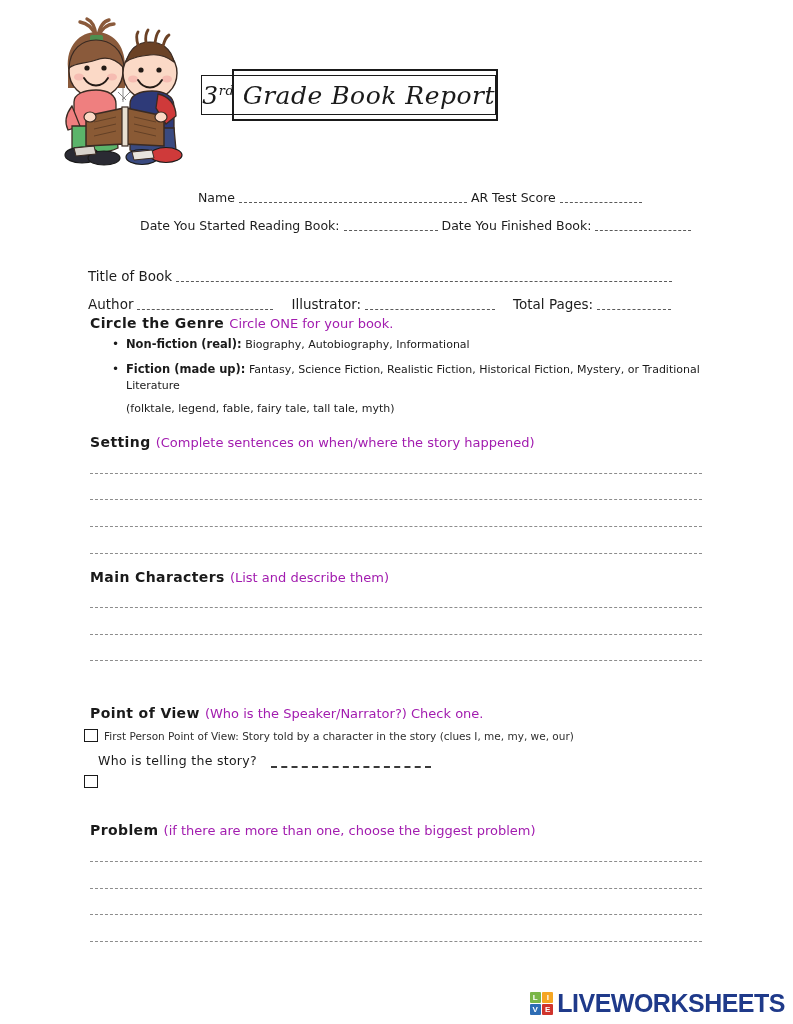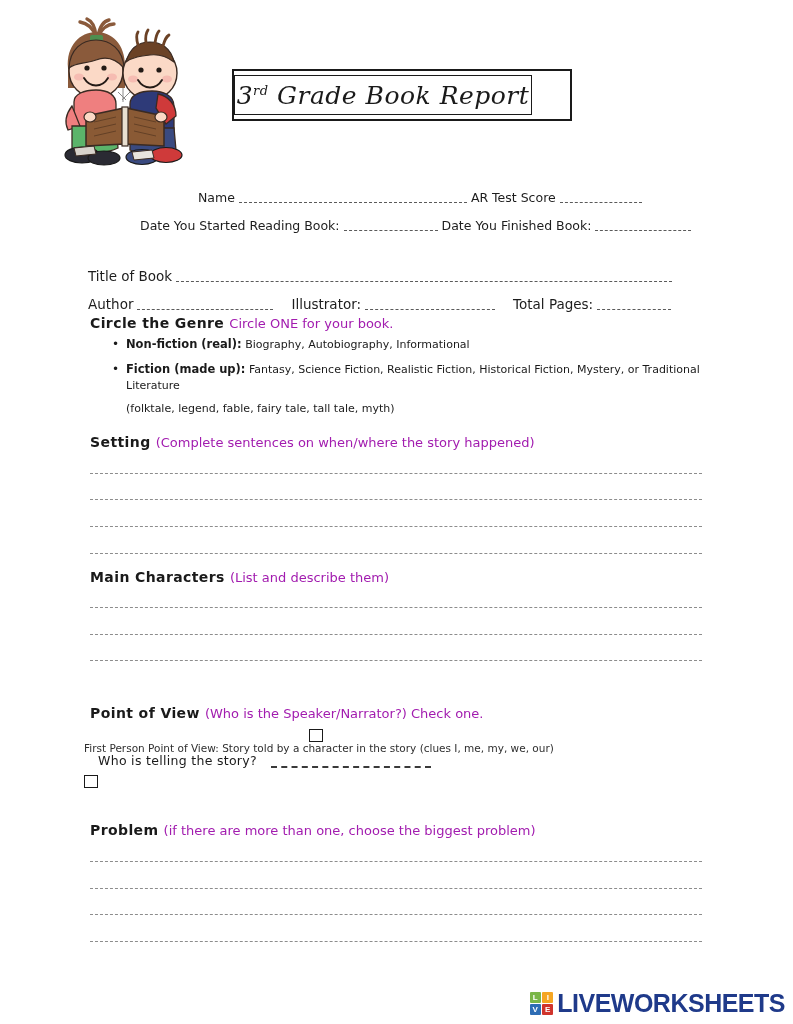--- a/index.html
+++ b/index.html
@@ -30,27 +30,27 @@
     width: 160px;
     height: 156px;
   }
   .clipart svg { display: block; width: 100%; height: 100%; }
 
   
   .title-box {
     position: absolute;
     left: 232px;
     top: 69px;
-    width: 340px;
+    width: 266px;
     height: 52px;
     border: 2px solid #1a1a1a;
     box-sizing: border-box;
     display: flex;
     align-items: center;
-    justify-content: flex-start;
+    justify-content: flex-end;
   }
   .title-box .inner {
     border: 1px solid #1a1a1a;
     width: 296px;
     height: 38px;
     display: flex;
     align-items: center;
     justify-content: center;
   }
   .title-text {
@@ -135,23 +135,22 @@
     color: #1a1a1a;
   }
   .bullet-body { flex: 1; }
   .bullet-body b { font-size: 11.5px; }
   .bullet-cont { display: block; margin-top: 7px; }
 
   
   .pov-row {
     position: absolute;
     display: flex;
-    align-items: center;
+    align-items: flex-end;
     white-space: nowrap;
-    flex-direction: column;
   }
   .checkbox {
     width: 14px;
     height: 13px;
     border: 1.5px solid #1a1a1a;
     box-sizing: border-box;
     margin-right: 6px;
     background: #fff;
     flex: 0 0 auto;
   }

